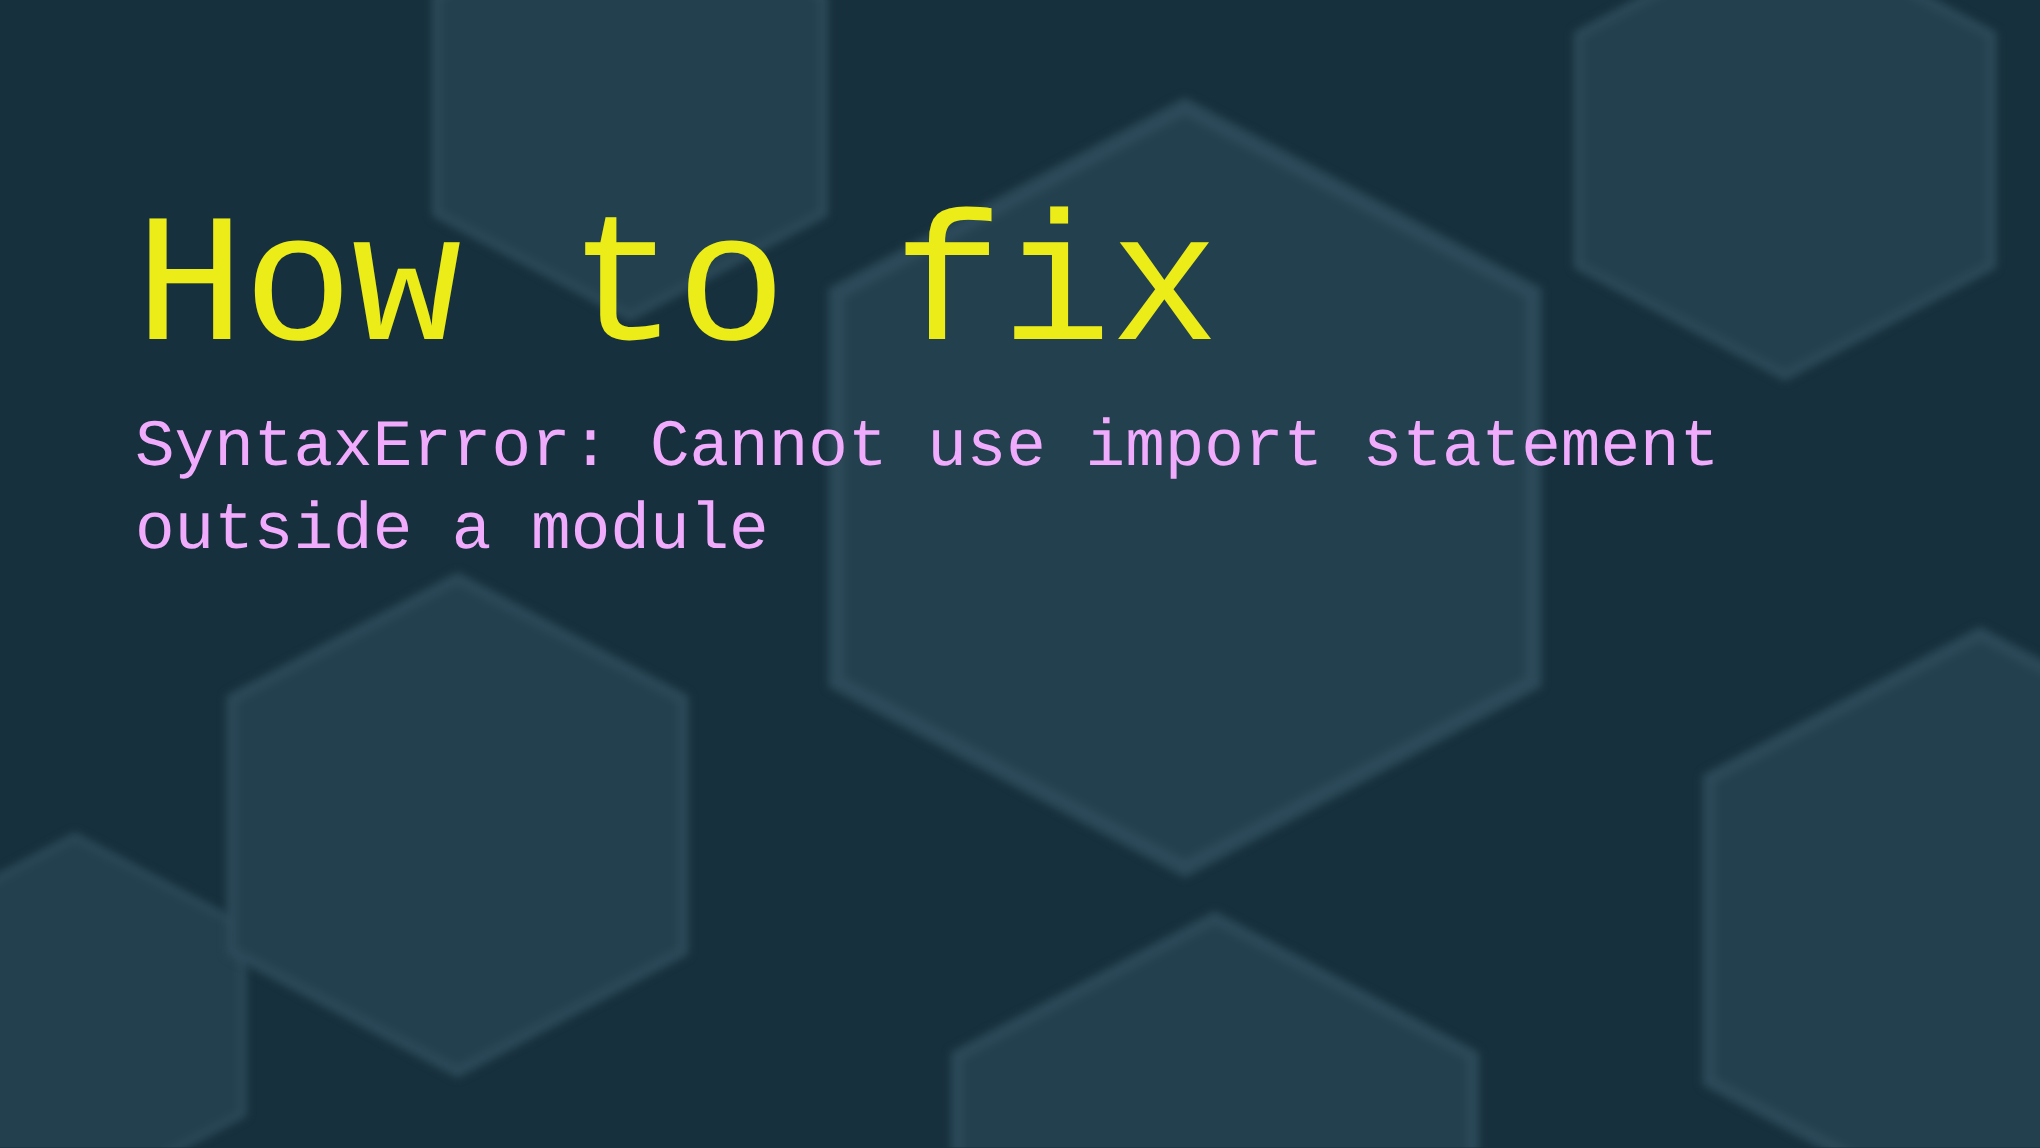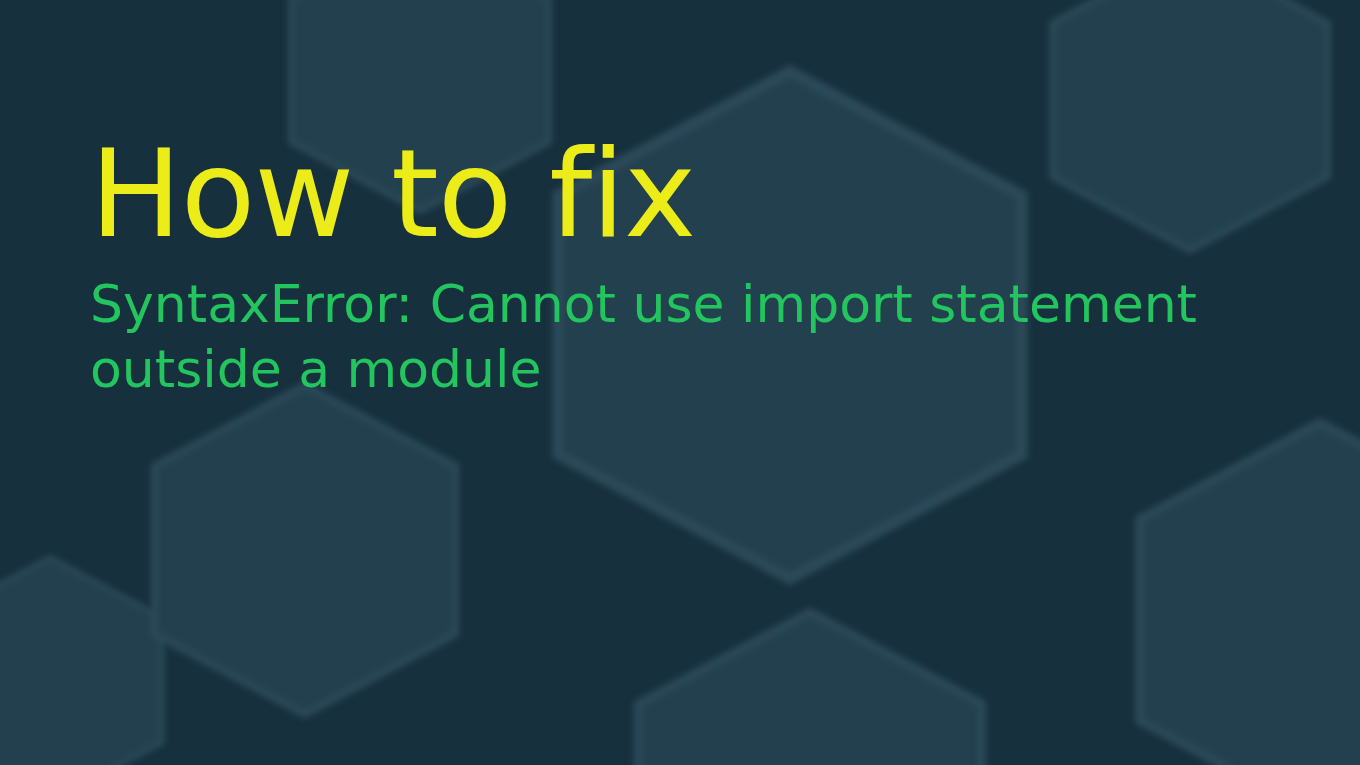--- a/index.html
+++ b/index.html
@@ -1,15 +1,15 @@
 <!DOCTYPE html>
 <html><head>
 <meta charset="utf-8">
 <style>
-  * { margin: 0; padding: 0; box-sizing: border-box; }
+  * { margin: 0; padding: 0; box-sizing: border-box; font-family: Liberation Mono, monospace; }
   html, body { width: 1360px; height: 765px; overflow: hidden; }
   body {
     background: #17303d;
     font-family: "DejaVu Sans", "Segoe UI", "Helvetica Neue", Arial, sans-serif;
     position: relative;
   }
   .hex-bg {
     position: absolute;
     inset: 0;
     overflow: hidden;
@@ -27,22 +27,22 @@
     padding: 130px 90px 0 90px;
   }
   .title {
     color: #ecec19;
     font-size: 122px;
     font-weight: 400;
     line-height: 1.05;
     letter-spacing: -1px;
   }
   .subtitle {
-    color: #22c55e;
-    font-size: 52px;
+    color: #f0abfc;
+    font-size: 44px;
     font-weight: 400;
     line-height: 1.25;
     margin-top: 14px;
     letter-spacing: 0px;
   }
 </style>
 </head>
 <body>
 
 <div class="hex-bg">

